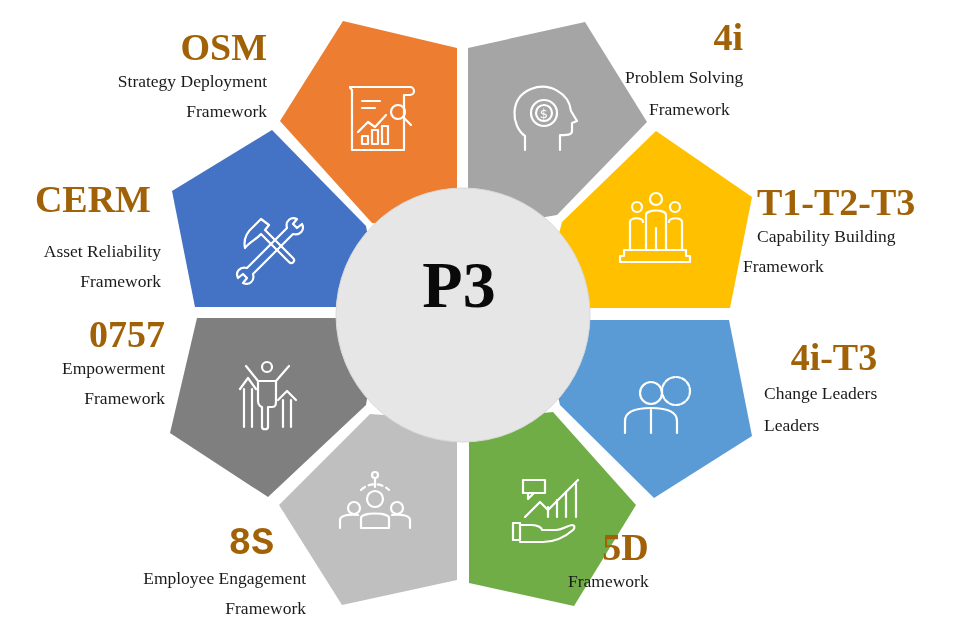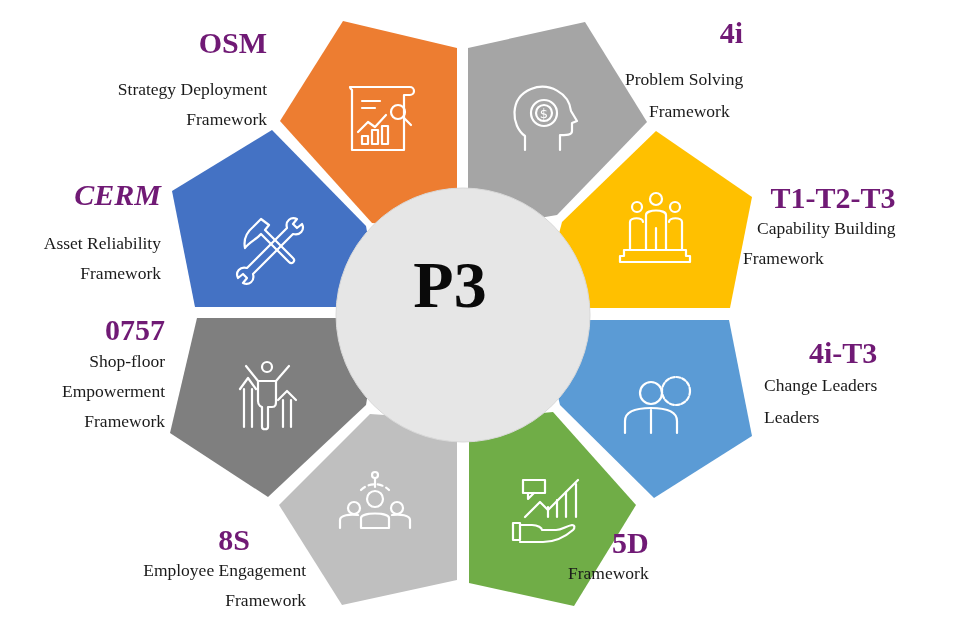--- a/index.html
+++ b/index.html
@@ -1,24 +1,24 @@
 <!DOCTYPE html>
 <html><head>
 <meta charset="utf-8">
 <style>
   html, body { margin:0; padding:0; background:#ffffff; }
   body { width:955px; height:633px; position:relative; overflow:hidden;
          font-family:"Liberation Serif","DejaVu Serif",serif; color:#111; }
   #diagram { position:absolute; left:0; top:0; }
   .label { position:absolute; line-height:1; }
-  .label .code { font-weight:bold; font-size:30px; color:#701a75; display:block;text-align:right; }
+  .label .code { font-weight:bold; font-size:38px; color:#a16207; display:block;text-align:right; }
   .label .desc { font-size:17.5px; color:#1a1a1a; display:block; line-height:30px; }
   .right-al { text-align:right; }
   .left-al { text-align:left; }
-  .center-text { position:absolute; left:323px; top:252px; width:254px; text-align:center;
+  .center-text { position:absolute; left:332px; top:252px; width:254px; text-align:center;
                  font-weight:bold; font-size:66px; color:#0a0a0a; line-height:1; }
 </style>
 </head>
 <body>
 
 <svg id="diagram" width="955" height="633" viewBox="0 0 955 633">
 
   <polygon points="343,21 457,48 457,230 372,223 280,121" fill="#ED7D31"></polygon>
 
   <polygon points="468,48 585,22 647,122 557,215 468,230" fill="#A5A5A5"></polygon>
@@ -116,27 +116,27 @@
       <path d="M253,227 l8,-8 l8,6 l-4,5 l28,28 c3,3 -1,7 -4,4 l-28,-28 c-4,5 -12,8 -16,14 c-2,-10 2,-16 8,-21 z"></path>
       <path d="M297,219 c-6,-3 -12,2 -10,9 l-40,40 c-7,-2 -12,4 -9,10 l5,-4 l4,4 l-4,5 c6,3 12,-2 10,-9 l40,-40 c7,2 12,-4 9,-10 l-5,4 l-4,-4 z"></path>
     </g>
   </g>
 </svg>
 
 <div class="center-text">P3</div>
 
 <div class="label right-al" style="right:688px; top:28px;">
   <span class="code">OSM</span>
-  <span class="desc" style="margin-top:16px;">Strategy Deployment</span>
+  <span class="desc" style="margin-top:0;">Strategy Deployment</span>
   <span class="desc">Framework</span>
 </div>
 
 <div class="label left-al" style="left:619px; top:18px;">
   <span class="code">4i</span>
-  <span class="desc" style="padding-left:6px; margin-top:14px; line-height:34px;">Problem Solving</span>
+  <span class="desc" style="padding-left:6px; margin-top:4px; line-height:34px;">Problem Solving</span>
   <span class="desc" style="padding-left:30px;">Framework</span>
 </div>
 
 <div class="label left-al" style="left:757px; top:183px;">
   <span class="code">T1-T2-T3</span>
   <span class="desc" style="margin-top:0; padding-left:0;">Capability Building</span>
   <span class="desc" style="margin-left:-14px;">Framework</span>
 </div>
 
 <div class="label left-al" style="left:752px; top:338px;">
@@ -144,29 +144,28 @@
   <span class="desc" style="padding-left:12px; line-height:34px;">Change Leaders</span>
   <span class="desc" style="padding-left:12px;">Leaders</span>
 </div>
 
 <div class="label left-al" style="left:568px; top:528px;">
   <span class="code" style="padding-left:24px;">5D</span>
   <span class="desc">Framework</span>
 </div>
 
 <div class="label right-al" style="right:649px; top:525px;">
-  <span class="code" style="margin-right:56px;">8S</span>
+  <span class="code" style="margin-right:32px;font-family:Liberation Mono, monospace;">8S</span>
   <span class="desc">Employee Engagement</span>
   <span class="desc">Framework</span>
 </div>
 
 <div class="label right-al" style="right:790px; top:315px;">
   <span class="code">0757</span>
-  <span class="desc" style="margin-top:1px;">Shop-floor</span>
   <span class="desc">Empowerment</span>
   <span class="desc">Framework</span>
 </div>
 
 <div class="label right-al" style="right:794px; top:180px;">
-  <span class="code" style="margin-right:0;font-style:italic;">CERM</span>
+  <span class="code" style="margin-right:10px;">CERM</span>
   <span class="desc" style="margin-top:18px;">Asset Reliability</span>
   <span class="desc">Framework</span>
 </div>
 
 </body></html>

